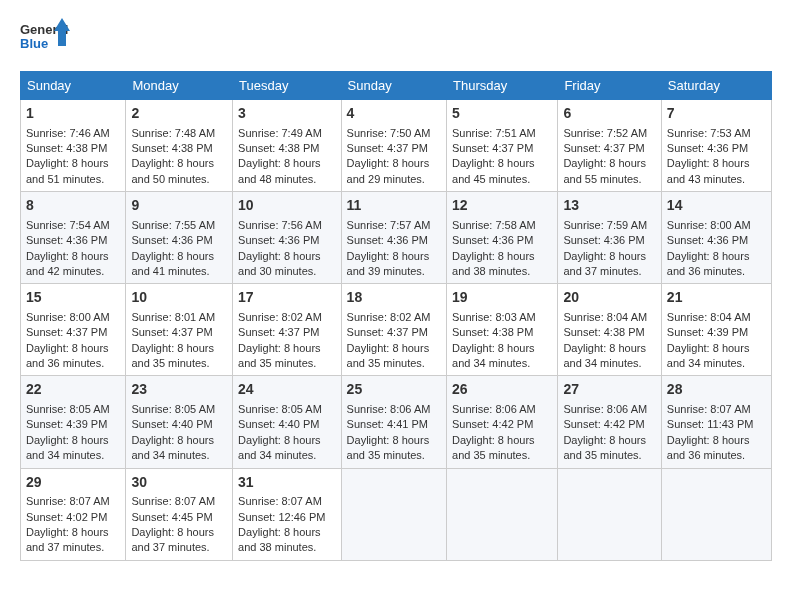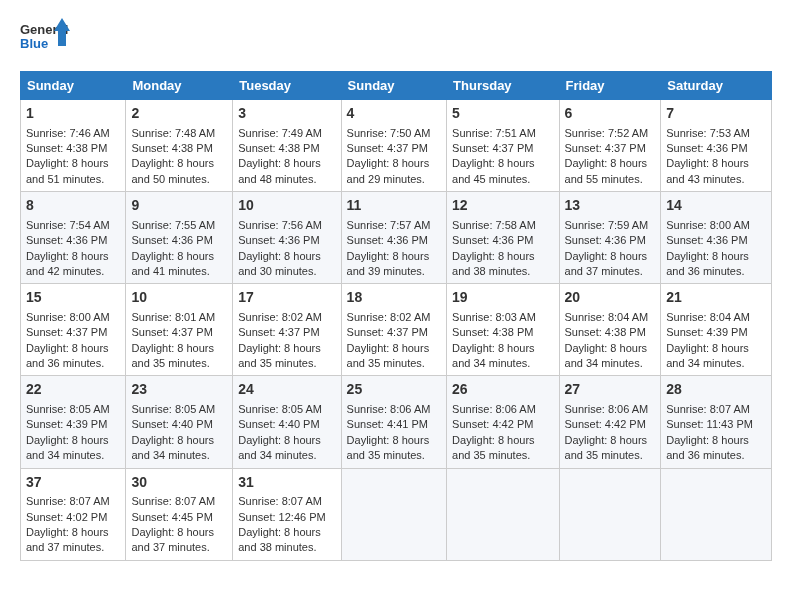--- a/index.html
+++ b/index.html
@@ -34,21 +34,21 @@
       color: #555;
     }
     table {
       width: 100%;
       border-collapse: collapse;
       font-size: 11px;
     }
     thead th {
       background-color: #2979c0;
       color: #fff;
-      font-weight: bold;
+      font-weight: normal;
       font-size: 13px;
       padding: 6px 6px;
       text-align: left;
       border: 1px solid #2979c0;
     }
     tbody td {
       border: 1px solid #ccc;
       vertical-align: top;
       padding: 4px 5px;
       height: 80px;
@@ -129,21 +129,21 @@
       <tr>
         <td><span class="day-num">22</span><span>Sunrise: 8:05 AM</span><br><span>Sunset: 4:39 PM</span><br><span>Daylight: 8 hours and 34 minutes.</span></td>
         <td><span class="day-num">23</span><span>Sunrise: 8:05 AM</span><br><span>Sunset: 4:40 PM</span><br><span>Daylight: 8 hours and 34 minutes.</span></td>
         <td><span class="day-num">24</span><span>Sunrise: 8:05 AM</span><br><span>Sunset: 4:40 PM</span><br><span>Daylight: 8 hours and 34 minutes.</span></td>
         <td><span class="day-num">25</span><span>Sunrise: 8:06 AM</span><br><span>Sunset: 4:41 PM</span><br><span>Daylight: 8 hours and 35 minutes.</span></td>
         <td><span class="day-num">26</span><span>Sunrise: 8:06 AM</span><br><span>Sunset: 4:42 PM</span><br><span>Daylight: 8 hours and 35 minutes.</span></td>
         <td><span class="day-num">27</span><span>Sunrise: 8:06 AM</span><br><span>Sunset: 4:42 PM</span><br><span>Daylight: 8 hours and 35 minutes.</span></td>
         <td><span class="day-num">28</span><span>Sunrise: 8:07 AM</span><br><span>Sunset: 11:43 PM</span><br><span>Daylight: 8 hours and 36 minutes.</span></td>
       </tr>
       <tr>
-        <td><span class="day-num">37</span><span>Sunrise: 8:07 AM</span><br><span>Sunset: 4:02 PM</span><br><span>Daylight: 8 hours and 37 minutes.</span></td>
+        <td><span class="day-num">29</span><span>Sunrise: 8:07 AM</span><br><span>Sunset: 4:02 PM</span><br><span>Daylight: 8 hours and 37 minutes.</span></td>
         <td><span class="day-num">30</span><span>Sunrise: 8:07 AM</span><br><span>Sunset: 4:45 PM</span><br><span>Daylight: 8 hours and 37 minutes.</span></td>
         <td><span class="day-num">31</span><span>Sunrise: 8:07 AM</span><br><span>Sunset: 12:46 PM</span><br><span>Daylight: 8 hours and 38 minutes.</span></td>
         <td class="cell-empty"></td>
         <td class="cell-empty"></td>
         <td class="cell-empty"></td>
         <td class="cell-empty"></td>
       </tr>
     </tbody>
 </table>
 

